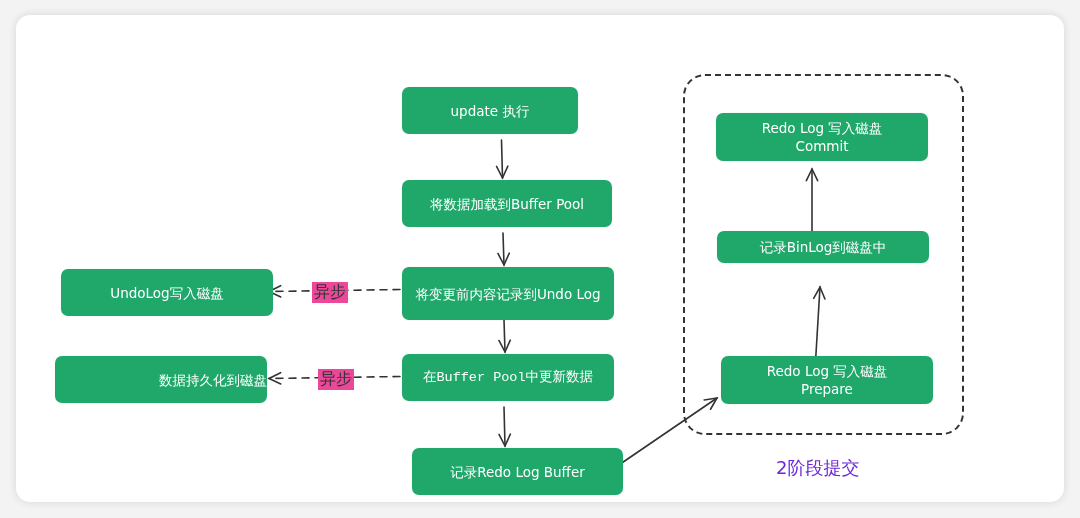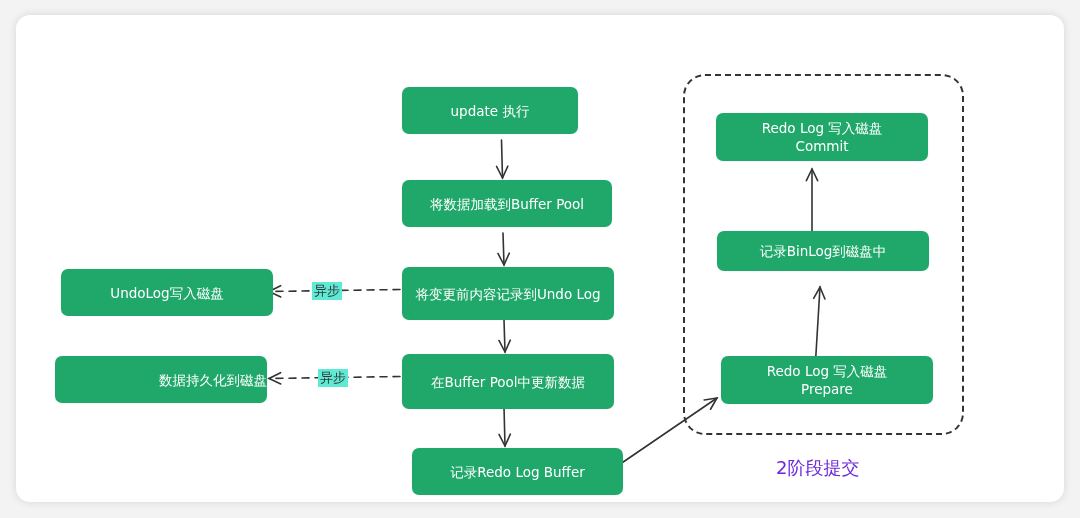--- a/index.html
+++ b/index.html
@@ -19,21 +19,21 @@
       background: #20a86b;
       color: #ffffff;
       border-radius: 7px;
       display: flex; flex-direction: column; align-items: center; justify-content: center;
       font-size: 13.5px; line-height: 18px;
       text-align: center;
       box-shadow: 0 0 0 0.5px rgba(0,0,0,0.04);
     }
     .node span { display: block; white-space: nowrap; }
     .edge-label {
-      position: absolute; font-size: 13px; color: #333; background: #5eead4; padding: 0 2px;
+      position: absolute; font-size: 16px; color: #333; background: #ec4899; padding: 0 2px;
     }
     .group-label {
       position: absolute; font-size: 18px; color: #6d28d9;
     }
     svg.edges { position: absolute; left: 0; top: 0; }
     .dashed-group {
       position: absolute; left: 683px; top: 74px; width: 281px; height: 361px;
       border: 2px dashed #333; border-radius: 22px; box-sizing: border-box;
     }
   </style>
@@ -87,42 +87,42 @@
 
 <div class="node" id="n1" style="left:402px;top:87px;width:176px;height:47px;">
   <span>update 执行</span>
 </div>
 <div class="node" id="n2" style="left:402px;top:180px;width:210px;height:47px;">
   <span>将数据加载到Buffer Pool</span>
 </div>
 <div class="node" id="n3" style="left:402px;top:267px;width:212px;height:53px;">
   <span>将变更前内容记录到Undo Log</span>
 </div>
-<div class="node" id="n4" style="left:402px;top:354px;width:212px;height:55px;">
+<div class="node" id="n4" style="left:402px;top:354px;width:212px;height:47px;font-family:Liberation Mono, monospace;">
   <span>在Buffer Pool中更新数据</span>
 </div>
 <div class="node" id="n5" style="left:412px;top:448px;width:211px;height:47px;">
   <span>记录Redo Log Buffer</span>
 </div>
 
 <div class="node" id="s1" style="left:55px;top:269px;width:212px;height:47px;margin-left:6px;">
   <span>UndoLog写入磁盘</span>
 </div>
 <div class="node" id="s2" style="left:55px;top:356px;width:212px;height:47px;align-items:flex-end;">
   <span>数据持久化到磁盘</span>
 </div>
 
 <div class="edge-label" style="left:312px;top:282px;">异步</div>
 <div class="edge-label" style="left:318px;top:369px;">异步</div>
 
 <div class="node" id="t1" style="left:716px;top:113px;width:212px;height:48px;">
   <span>Redo Log 写入磁盘</span>
   <span>Commit</span>
 </div>
-<div class="node" id="t2" style="left:717px;top:231px;width:212px;height:40px;">
+<div class="node" id="t2" style="left:717px;top:231px;width:212px;height:32px;">
   <span>记录BinLog到磁盘中</span>
 </div>
 <div class="node" id="t3" style="left:721px;top:356px;width:212px;height:48px;">
   <span>Redo Log 写入磁盘</span>
   <span>Prepare</span>
 </div>
 
 <div class="group-label" style="left:776px;top:456px;">2阶段提交</div>
 
 </body></html>

